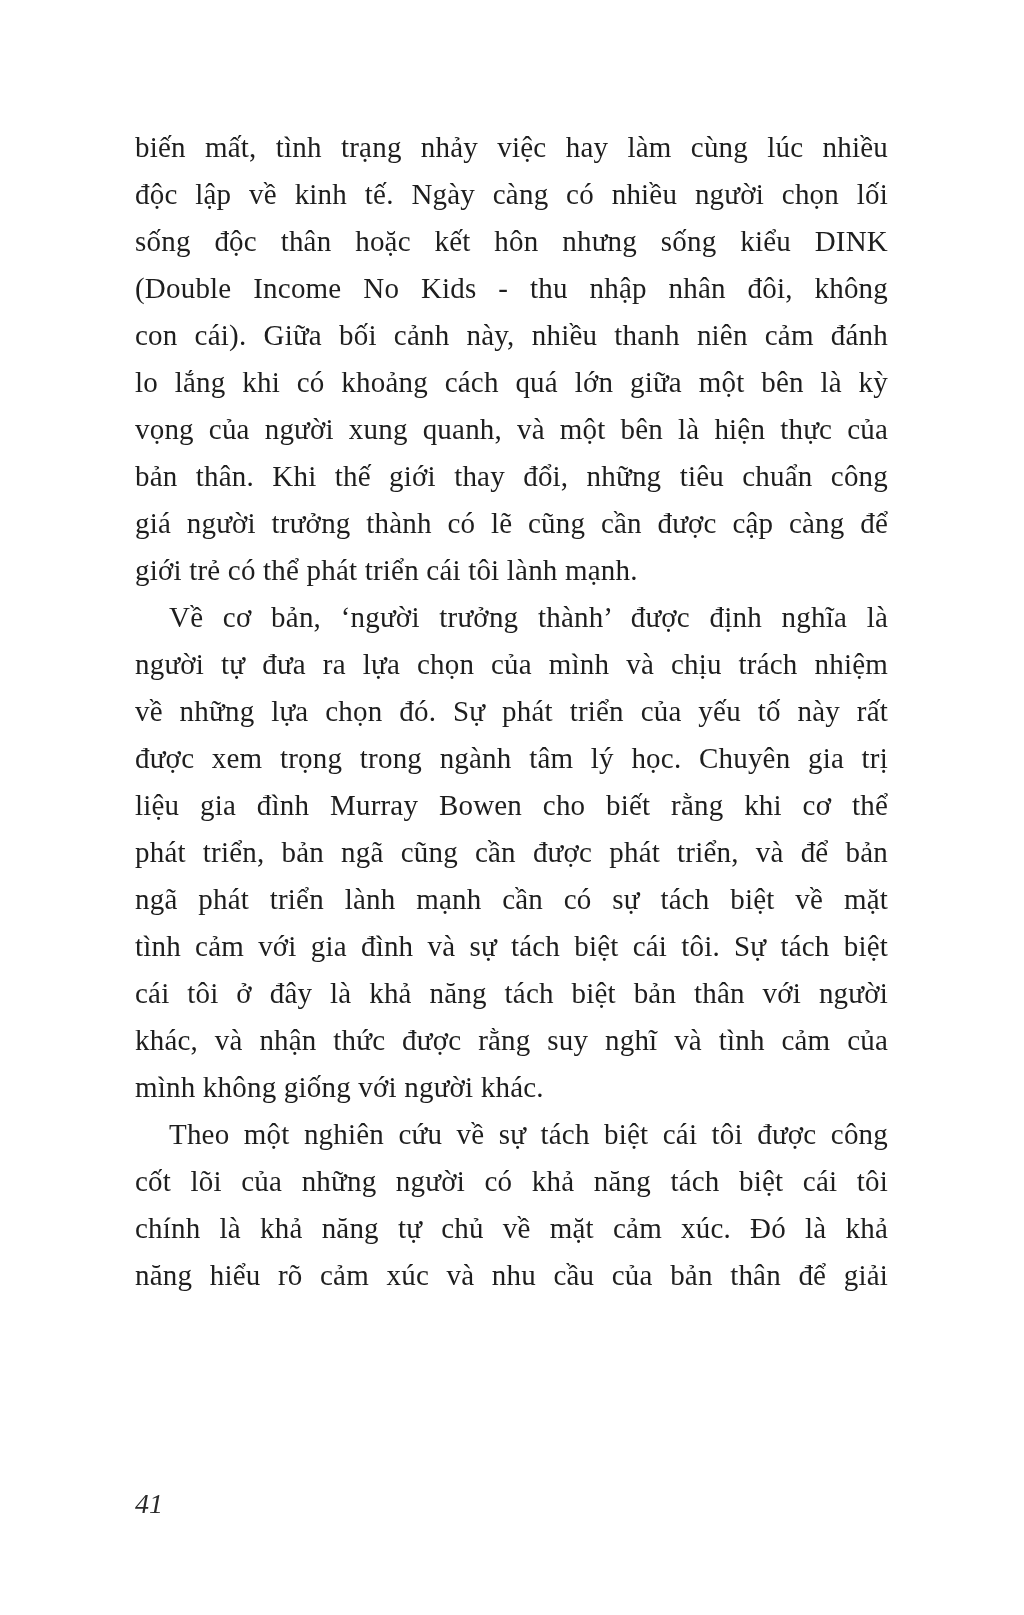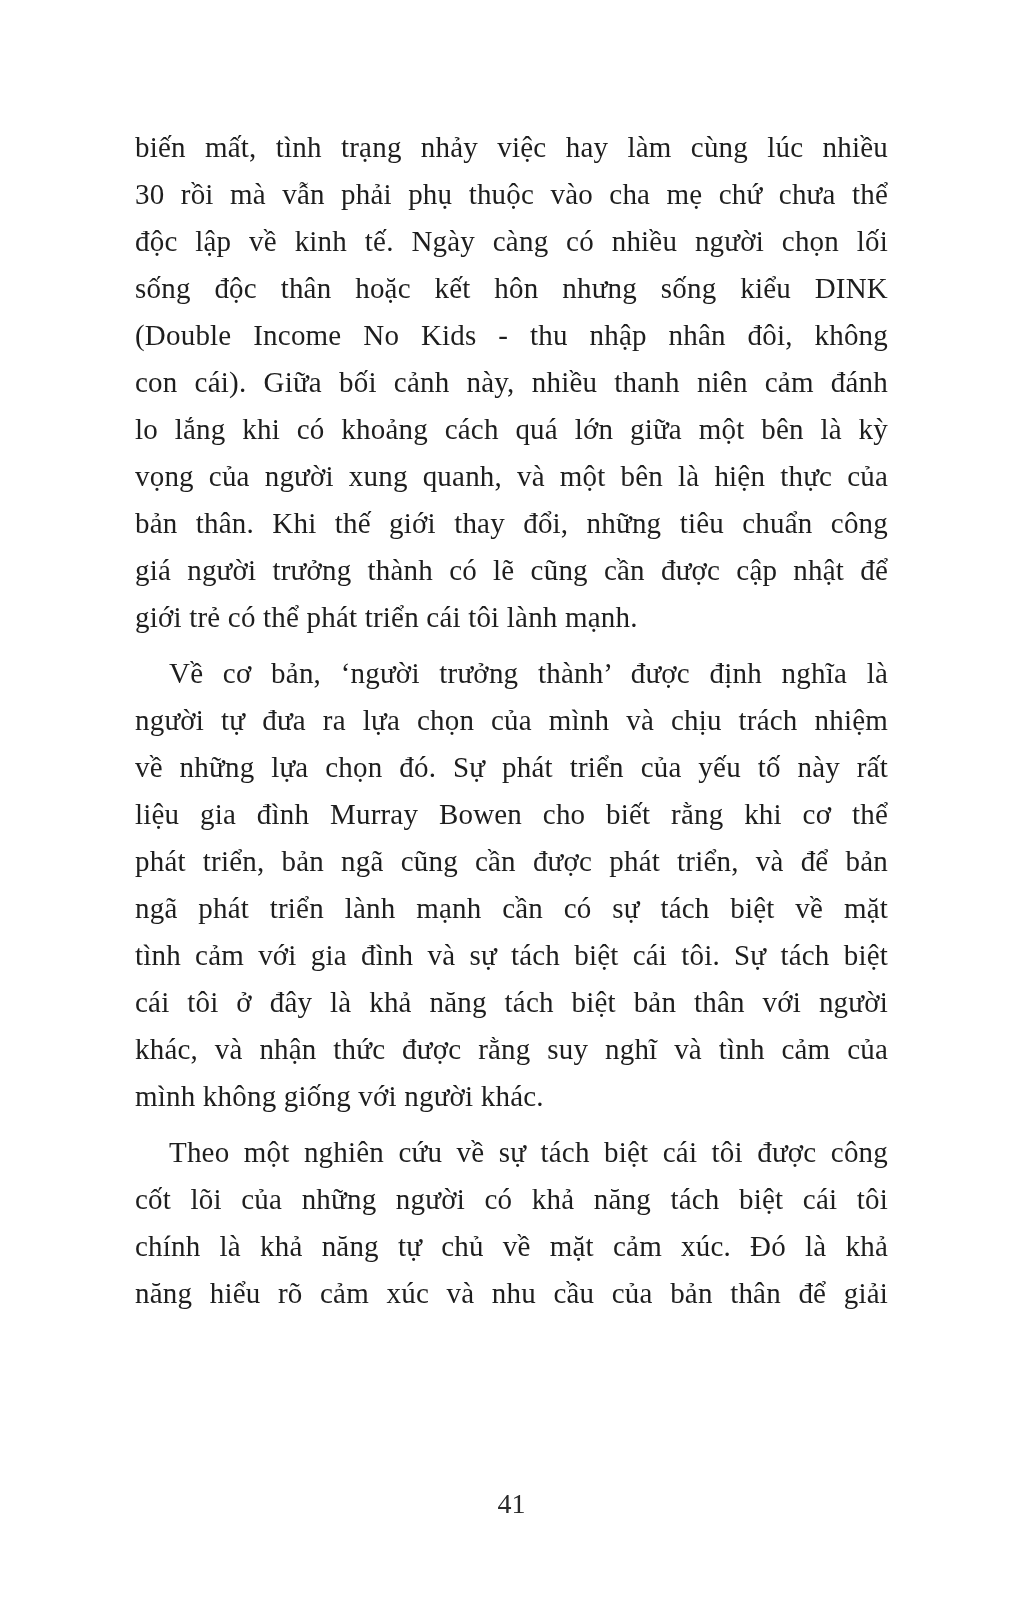--- a/index.html
+++ b/index.html
@@ -17,68 +17,69 @@
     inset: 0;
     padding-left: 36px;
   }
   .text-block {
     position: absolute;
     left: 135px;
     top: 124px;
     width: 753px;
   }
   .paragraph { margin: 0; }
-  .paragraph + .paragraph { margin-top: 9px; }
+  .paragraph + .paragraph { }
   .line {
     font-size: 29px;
     line-height: 47px;
     text-align: justify;
     text-align-last: justify;
     letter-spacing: 0.2px;
     white-space: normal;
   }
   .line.flush-left {
     text-align-last: left;
   }
   .paragraph.indent .line:first-child {
     text-indent: 34px;
   }
   .page-number {
     position: absolute;
     left: 135px;
     top: 1488px;
     width: 753px;
-    text-align: center;
+    text-align: left;
+    font-style: italic;
     font-size: 28px;
     line-height: 32px;
     color: #2a2a2a;
   }
 </style>
 </head>
 <body>
 
 <div class="page">
   <main class="text-block">
       <div class="paragraph">
         <div class="line">biến mất, tình trạng nhảy việc hay làm cùng lúc nhiều</div>
-        <div class="line">30 rồi mà vẫn phải phụ thuộc vào cha mẹ chứ chưa thể</div>
         <div class="line">độc lập về kinh tế. Ngày càng có nhiều người chọn lối</div>
         <div class="line">sống độc thân hoặc kết hôn nhưng sống kiểu DINK</div>
         <div class="line">(Double Income No Kids - thu nhập nhân đôi, không</div>
         <div class="line">con cái). Giữa bối cảnh này, nhiều thanh niên cảm đánh</div>
         <div class="line">lo lắng khi có khoảng cách quá lớn giữa một bên là kỳ</div>
         <div class="line">vọng của người xung quanh, và một bên là hiện thực của</div>
         <div class="line">bản thân. Khi thế giới thay đổi, những tiêu chuẩn công</div>
-        <div class="line">giá người trưởng thành có lẽ cũng cần được cập nhật để</div>
+        <div class="line">giá người trưởng thành có lẽ cũng cần được cập càng để</div>
         <div class="line flush-left">giới trẻ có thể phát triển cái tôi lành mạnh.</div>
       </div>
       <div class="paragraph indent">
         <div class="line">Về cơ bản, ‘người trưởng thành’ được định nghĩa là</div>
         <div class="line">người tự đưa ra lựa chọn của mình và chịu trách nhiệm</div>
         <div class="line">về những lựa chọn đó. Sự phát triển của yếu tố này rất</div>
+        <div class="line">được xem trọng trong ngành tâm lý học. Chuyên gia trị</div>
         <div class="line">liệu gia đình Murray Bowen cho biết rằng khi cơ thể</div>
         <div class="line">phát triển, bản ngã cũng cần được phát triển, và để bản</div>
         <div class="line">ngã phát triển lành mạnh cần có sự tách biệt về mặt</div>
         <div class="line">tình cảm với gia đình và sự tách biệt cái tôi. Sự tách biệt</div>
         <div class="line">cái tôi ở đây là khả năng tách biệt bản thân với người</div>
         <div class="line">khác, và nhận thức được rằng suy nghĩ và tình cảm của</div>
         <div class="line flush-left">mình không giống với người khác.</div>
       </div>
       <div class="paragraph indent">
         <div class="line">Theo một nghiên cứu về sự tách biệt cái tôi được công</div>

